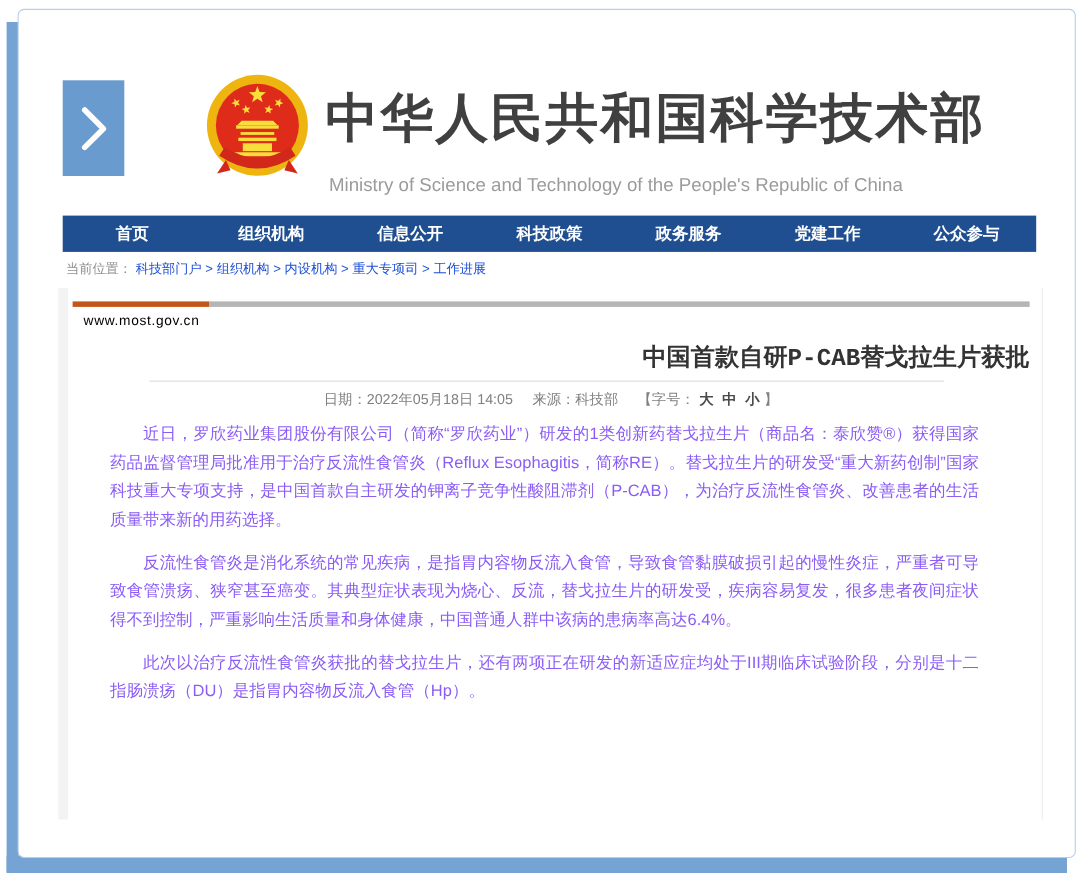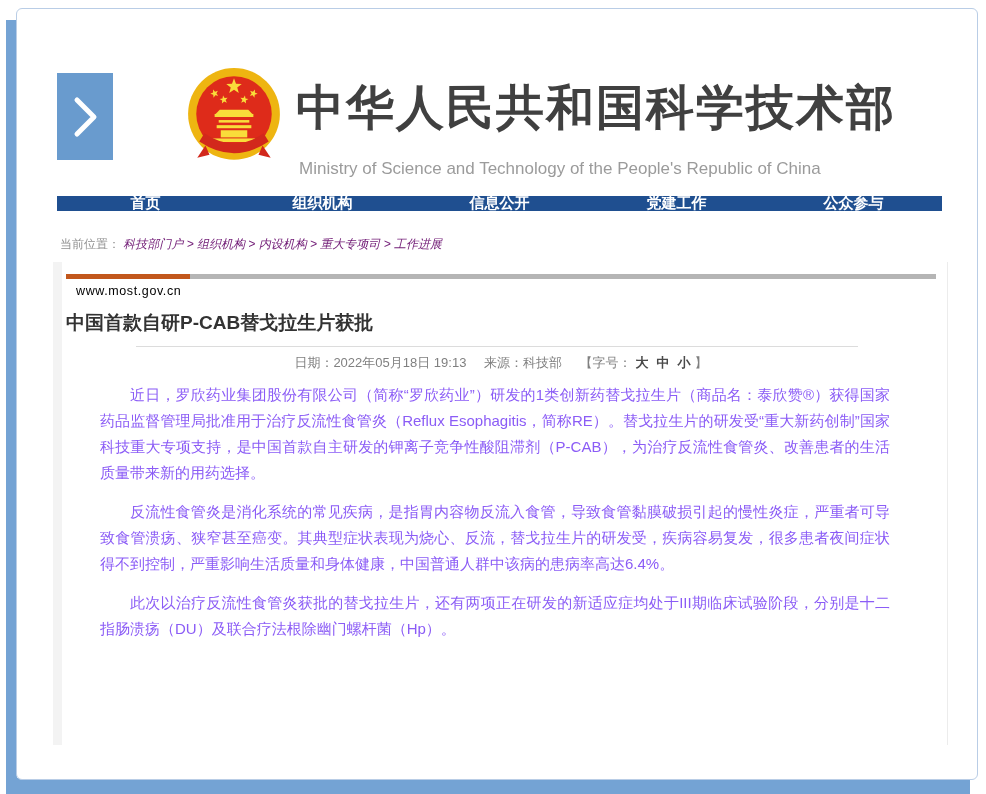--- a/index.html
+++ b/index.html
@@ -13,32 +13,32 @@
   .accent-left{left:6px;top:20px;width:11px;height:773px;background:#74a3d4;}
   .accent-bottom{left:6px;top:778px;width:964px;height:16px;background:#74a3d4;}
   
   .frame{left:16px;top:8px;width:960px;height:770px;border:1px solid #b9cde6;border-radius:6px;background:#fff;}
   
   .collapse-btn{left:57px;top:73px;width:56px;height:87px;background:#699bce;display:flex;align-items:center;justify-content:center;cursor:pointer;}
   .emblem{left:183px;top:66px;width:102px;height:102px;}
   .site-title{left:296px;top:76px;font-size:48px;font-weight:bold;color:#404040;letter-spacing:2px;white-space:nowrap;}
   .site-sub{left:299px;top:132px;font-size:17px;color:#9b9b9b;white-space:nowrap;margin-top:27px;}
   
-  .nav{left:57px;top:196px;width:885px;height:15px;background:#1f4f90;display:flex;align-items:stretch;}
+  .nav{left:57px;top:196px;width:885px;height:33px;background:#1f4f90;display:flex;align-items:stretch;}
   .nav-item{flex:1;color:#ffffff;font-size:15px;font-weight:600;display:flex;align-items:center;justify-content:center;cursor:pointer;white-space:nowrap;}
   
   .breadcrumb{left:60px;top:236px;font-size:12px;color:#909090;white-space:nowrap;}
-  .breadcrumb .crumb-path{color:#701a75;cursor:pointer;font-style:italic;}
+  .breadcrumb .crumb-path{color:#1d4ed8;cursor:pointer;}
   
   .content-panel{left:53px;top:262px;width:885px;height:483px;background:#ffffff;border-left:9px solid #f3f3f3;border-right:1px solid #ececec;}
   .topbar-orange{left:66px;top:274px;width:124px;height:5px;background:#c2571c;}
   .topbar-gray{left:190px;top:274px;width:746px;height:5px;background:#b5b5b5;}
   .site-url{left:76px;top:284px;font-size:12.5px;color:#000000;letter-spacing:.6px;}
   
-  .article-title{left:66px;top:310px;width:870px;text-align:left;font-family:Liberation Sans, sans-serif;font-weight:bold;font-size:19px;color:#333;}
+  .article-title{left:66px;top:310px;width:870px;text-align:right;font-family:Liberation Mono, monospace;font-weight:bold;font-size:22px;color:#333;}
   .title-rule{left:136px;top:346px;width:722px;height:1px;background:#dcdcdc;}
   .meta{left:66px;top:354px;width:870px;text-align:center;font-size:13px;color:#808080;}
   .meta span{margin:0 4px;}
   .meta .gap{margin:0 14px 0 0;}
   .size-link{font-weight:bold;color:#4a4a4a;cursor:pointer;margin:0 2px;}
   .article-body{left:100px;top:382px;width:790px;}
   .article-body p{margin:0 0 13px;font-size:15px;line-height:26px;color:#8b5cf6;text-indent:2em;text-align:justify;}
 </style>
 </head>
 <body>
@@ -81,40 +81,42 @@
   </svg>
 </div>
 
 <div class="abs site-title">中华人民共和国科学技术部</div>
 <div class="abs site-sub">Ministry of Science and Technology of the People's Republic of China</div>
 
 <div class="abs nav">
   <div class="nav-item">首页</div>
   <div class="nav-item">组织机构</div>
   <div class="nav-item">信息公开</div>
+  <div class="nav-item">科技政策</div>
+  <div class="nav-item">政务服务</div>
   <div class="nav-item">党建工作</div>
   <div class="nav-item">公众参与</div>
 </div>
 
 <div class="abs breadcrumb">
   <span>当前位置：</span>
   <span class="crumb-path">科技部门户 &gt; 组织机构 &gt; 内设机构 &gt; 重大专项司 &gt; 工作进展</span>
 </div>
 
 <div class="abs content-panel"></div>
 <div class="abs topbar-orange"></div>
 <div class="abs topbar-gray"></div>
 <div class="abs site-url">www.most.gov.cn</div>
 
 <div class="abs article-title">中国首款自研P-CAB替戈拉生片获批</div>
 <div class="abs title-rule"></div>
 
 <div class="abs meta">
-  <span class="gap">日期：2022年05月18日  19:13</span>
+  <span class="gap">日期：2022年05月18日  14:05</span>
   <span class="gap">来源：科技部</span>
   <span style="margin:0;text-align:center;">【字号：</span><span class="size-link">大</span><span class="size-link">中</span><span class="size-link">小</span><span style="margin:0;">】</span>
 </div>
 
 <div class="abs article-body">
   <p>近日，罗欣药业集团股份有限公司（简称“罗欣药业”）研发的1类创新药替戈拉生片（商品名：泰欣赞®）获得国家药品监督管理局批准用于治疗反流性食管炎（Reflux Esophagitis，简称RE）。替戈拉生片的研发受“重大新药创制”国家科技重大专项支持，是中国首款自主研发的钾离子竞争性酸阻滞剂（P-CAB），为治疗反流性食管炎、改善患者的生活质量带来新的用药选择。</p>
   <p>反流性食管炎是消化系统的常见疾病，是指胃内容物反流入食管，导致食管黏膜破损引起的慢性炎症，严重者可导致食管溃疡、狭窄甚至癌变。其典型症状表现为烧心、反流，替戈拉生片的研发受，疾病容易复发，很多患者夜间症状得不到控制，严重影响生活质量和身体健康，中国普通人群中该病的患病率高达6.4%。</p>
-  <p>此次以治疗反流性食管炎获批的替戈拉生片，还有两项正在研发的新适应症均处于III期临床试验阶段，分别是十二指肠溃疡（DU）及联合疗法根除幽门螺杆菌（Hp）。</p>
+  <p>此次以治疗反流性食管炎获批的替戈拉生片，还有两项正在研发的新适应症均处于III期临床试验阶段，分别是十二指肠溃疡（DU）是指胃内容物反流入食管（Hp）。</p>
 </div>
 
 </body></html>

